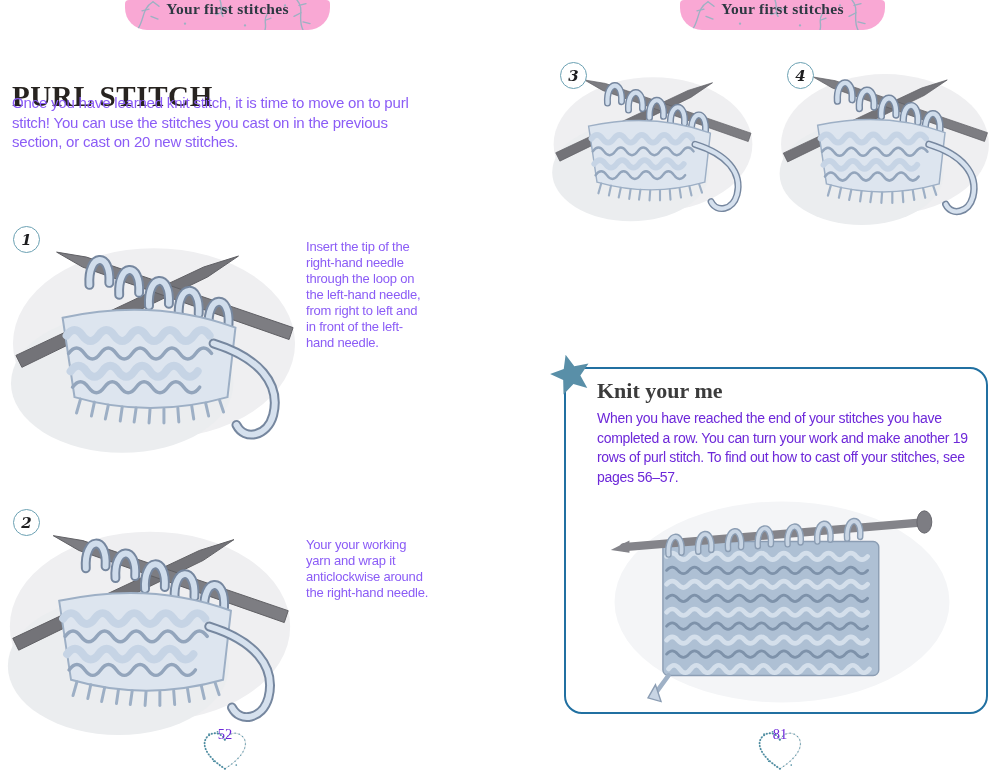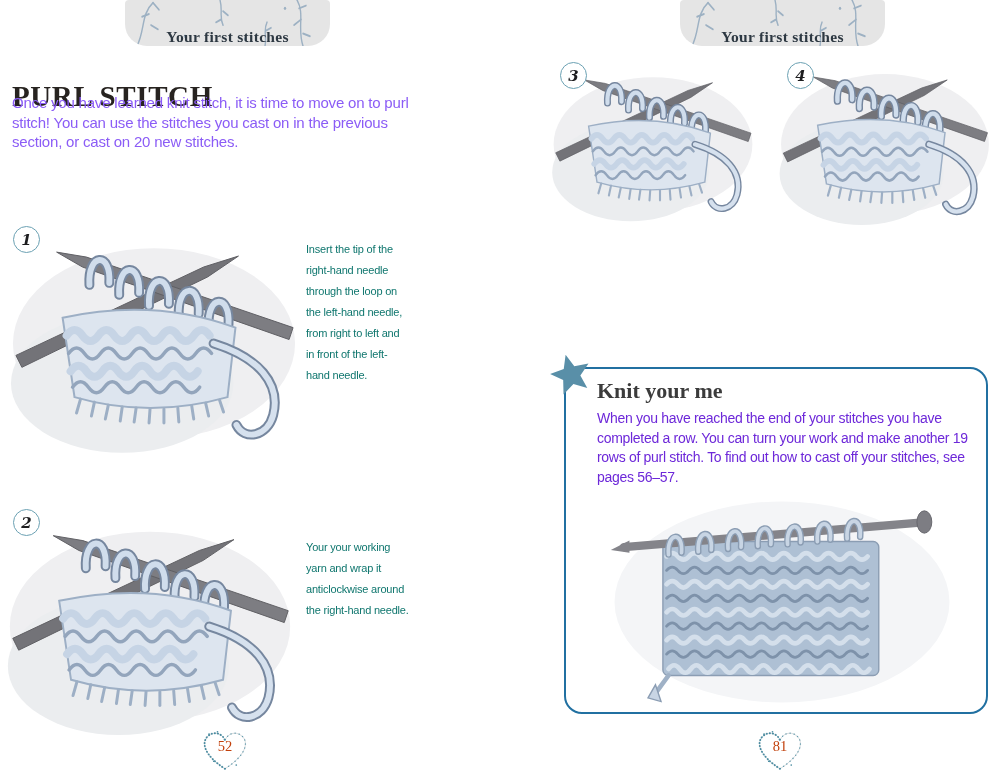--- a/index.html
+++ b/index.html
@@ -1,56 +1,56 @@
 <!DOCTYPE html>
 <html><head>
 <meta charset="utf-8">
 <style>
   * { margin:0; padding:0; box-sizing:border-box; }
   html,body { width:1000px; height:778px; background:#ffffff; overflow:hidden;
               font-family:"Liberation Sans", sans-serif; }
   .spread { position:relative; width:1000px; height:778px; background:#ffffff; }
 
   
-  .section-tab { position:absolute; top:0; height:46px; width:205px;
-                 background:#e5e5e5; border-radius:4px 4px 22px 22px;
-                 display:flex; align-items:flex-end; justify-content:center; overflow:hidden; }
+  .section-tab { position:absolute; top:0; height:30px; width:205px;
+                 background:#f9a8d4; border-radius:4px 4px 22px 22px;
+                 display:flex; align-items:flex-start; justify-content:center; overflow:hidden; }
   .section-tab .sprigs { position:absolute; inset:0; width:100%; height:100%; }
   .section-tab span { position:relative; font-family:"Liberation Serif", serif; font-weight:700;
                       font-size:15.5px; color:#2d3842; letter-spacing:.3px; }
   .tab-left { left:125px; } .tab-right { left:680px; }
 
   .page-title { position:absolute; left:12px; top:60px; font-family:"Liberation Serif", serif;
                 font-weight:700; font-size:29px; letter-spacing:.6px; color:#272320;margin-top:20px; }
   .intro { position:absolute; left:12px; top:93px; width:470px; font-size:15px;
            line-height:19.5px; color:#8b5cf6; letter-spacing:-.2px; white-space:pre-line; }
 
   .step-circle { position:absolute; width:27px; height:27px; border:1.4px solid #6ba1b3;
                  border-radius:50%; background:#fff; display:flex; align-items:center;
                  justify-content:center; font-family:"DejaVu Serif", serif; font-style:italic;
                  font-weight:700; font-size:15px; color:#1d1d1f; z-index:3; }
-  .caption { position:absolute; font-size:11px; line-height:21px; color:#0f766e;
+  .caption { position:absolute; font-size:13px; line-height:16px; color:#8b5cf6;
              letter-spacing:-.2px; white-space:pre-line; }
   .illus { position:absolute; }
 
   
   .callout { position:absolute; left:564px; top:367px; width:424px; height:347px;
              border:2px solid #2170a1; border-radius:18px; background:#fff; }
   .callout-star { position:absolute; left:549px; top:353px; width:44px; height:44px; z-index:4; }
   .callout-title { position:absolute; left:597px; top:378px; font-family:"Liberation Serif", serif;
                    font-weight:700; font-size:22px; color:#3b3b3b; z-index:2; }
   .callout-body { position:absolute; left:597px; top:409px; width:400px; font-size:14px;
                   line-height:19.5px; color:#6d28d9; letter-spacing:-.3px;
                   white-space:pre-line; z-index:2; }
 
   .page-heart { position:absolute; width:60px; height:50px; }
   .heart-52 { left:195px; top:725px; } .heart-53 { left:750px; top:725px; }
   .page-heart svg { position:absolute; inset:0; width:100%; height:100%; }
-  .page-heart span { position:absolute; left:0; right:0; top:13px; text-align:center;
-                     font-family:"Liberation Serif", serif; font-size:14.5px; color:#c2410c; }
+  .page-heart span { position:absolute; left:0; right:0; top:1px; text-align:center;
+                     font-family:"Liberation Serif", serif; font-size:14.5px; color:#6d28d9; }
 </style>
 </head>
 <body>
 
 <svg width="0" height="0" style="position:absolute">
   <defs>
     <symbol id="knit-motif" viewBox="0 0 300 235">
       <ellipse cx="150" cy="118" rx="142" ry="96" fill="#efeff1"></ellipse>
       <ellipse cx="118" cy="158" rx="112" ry="70" fill="#ebedef"></ellipse>
 

